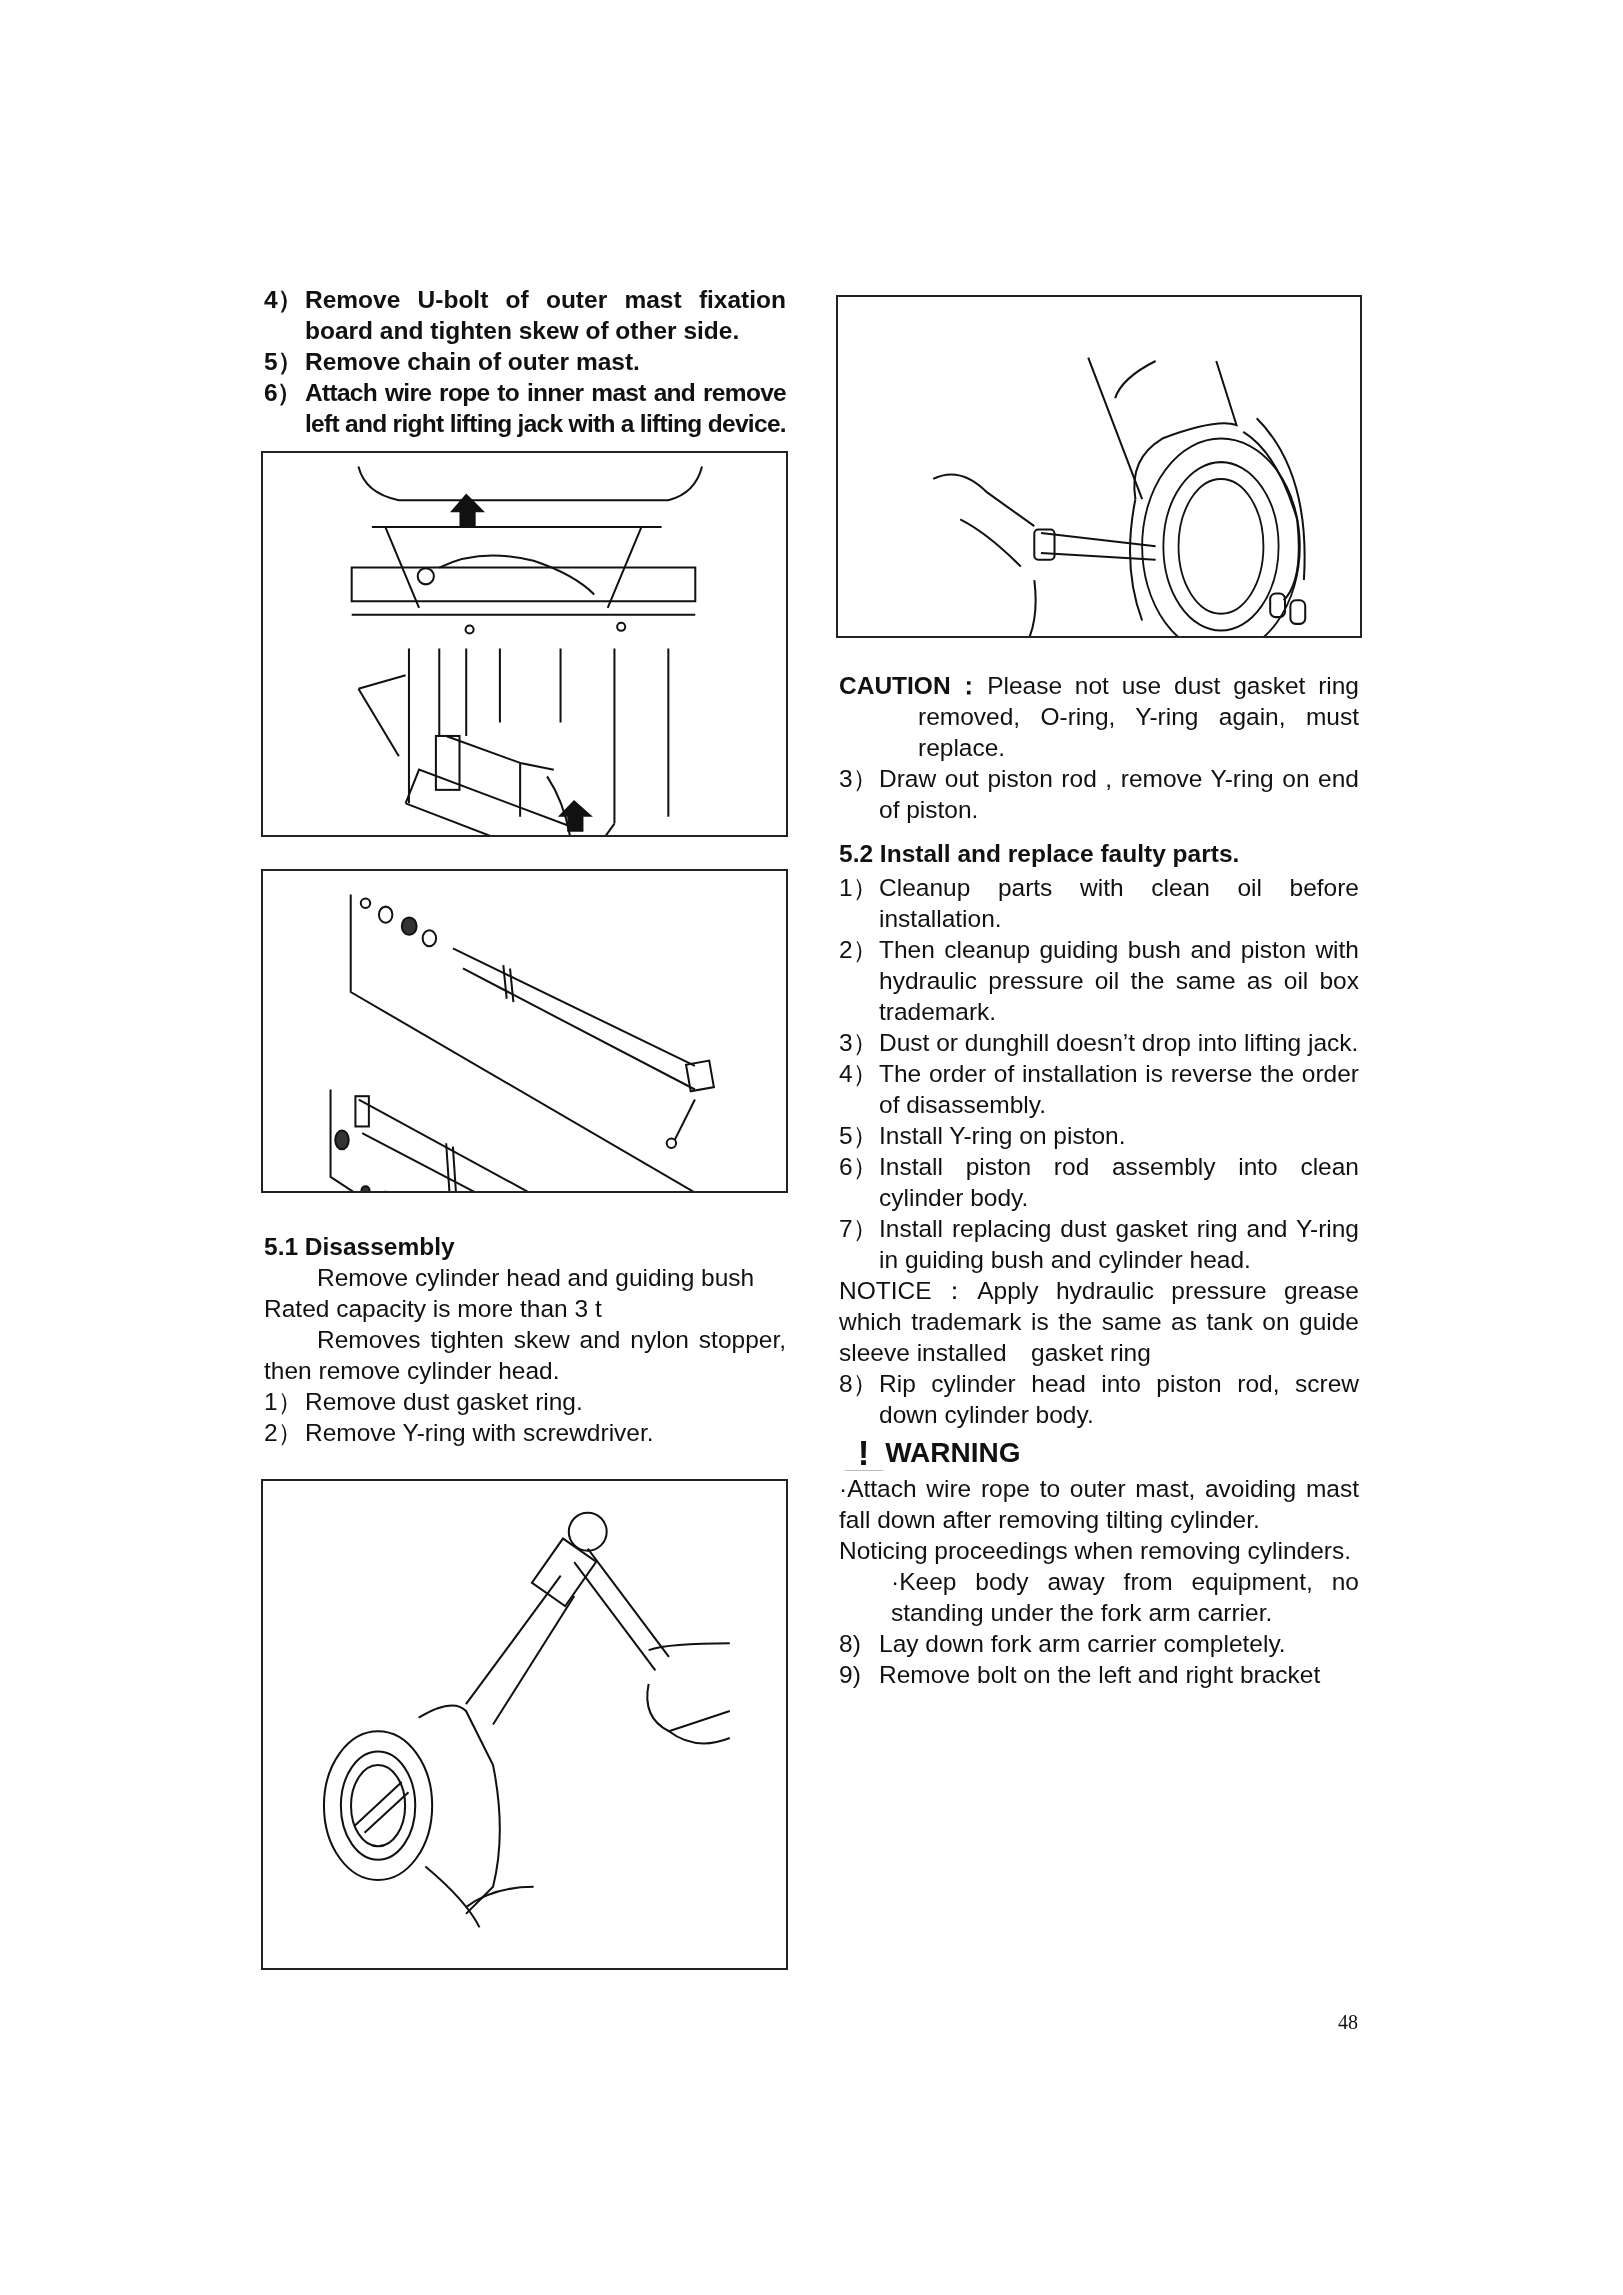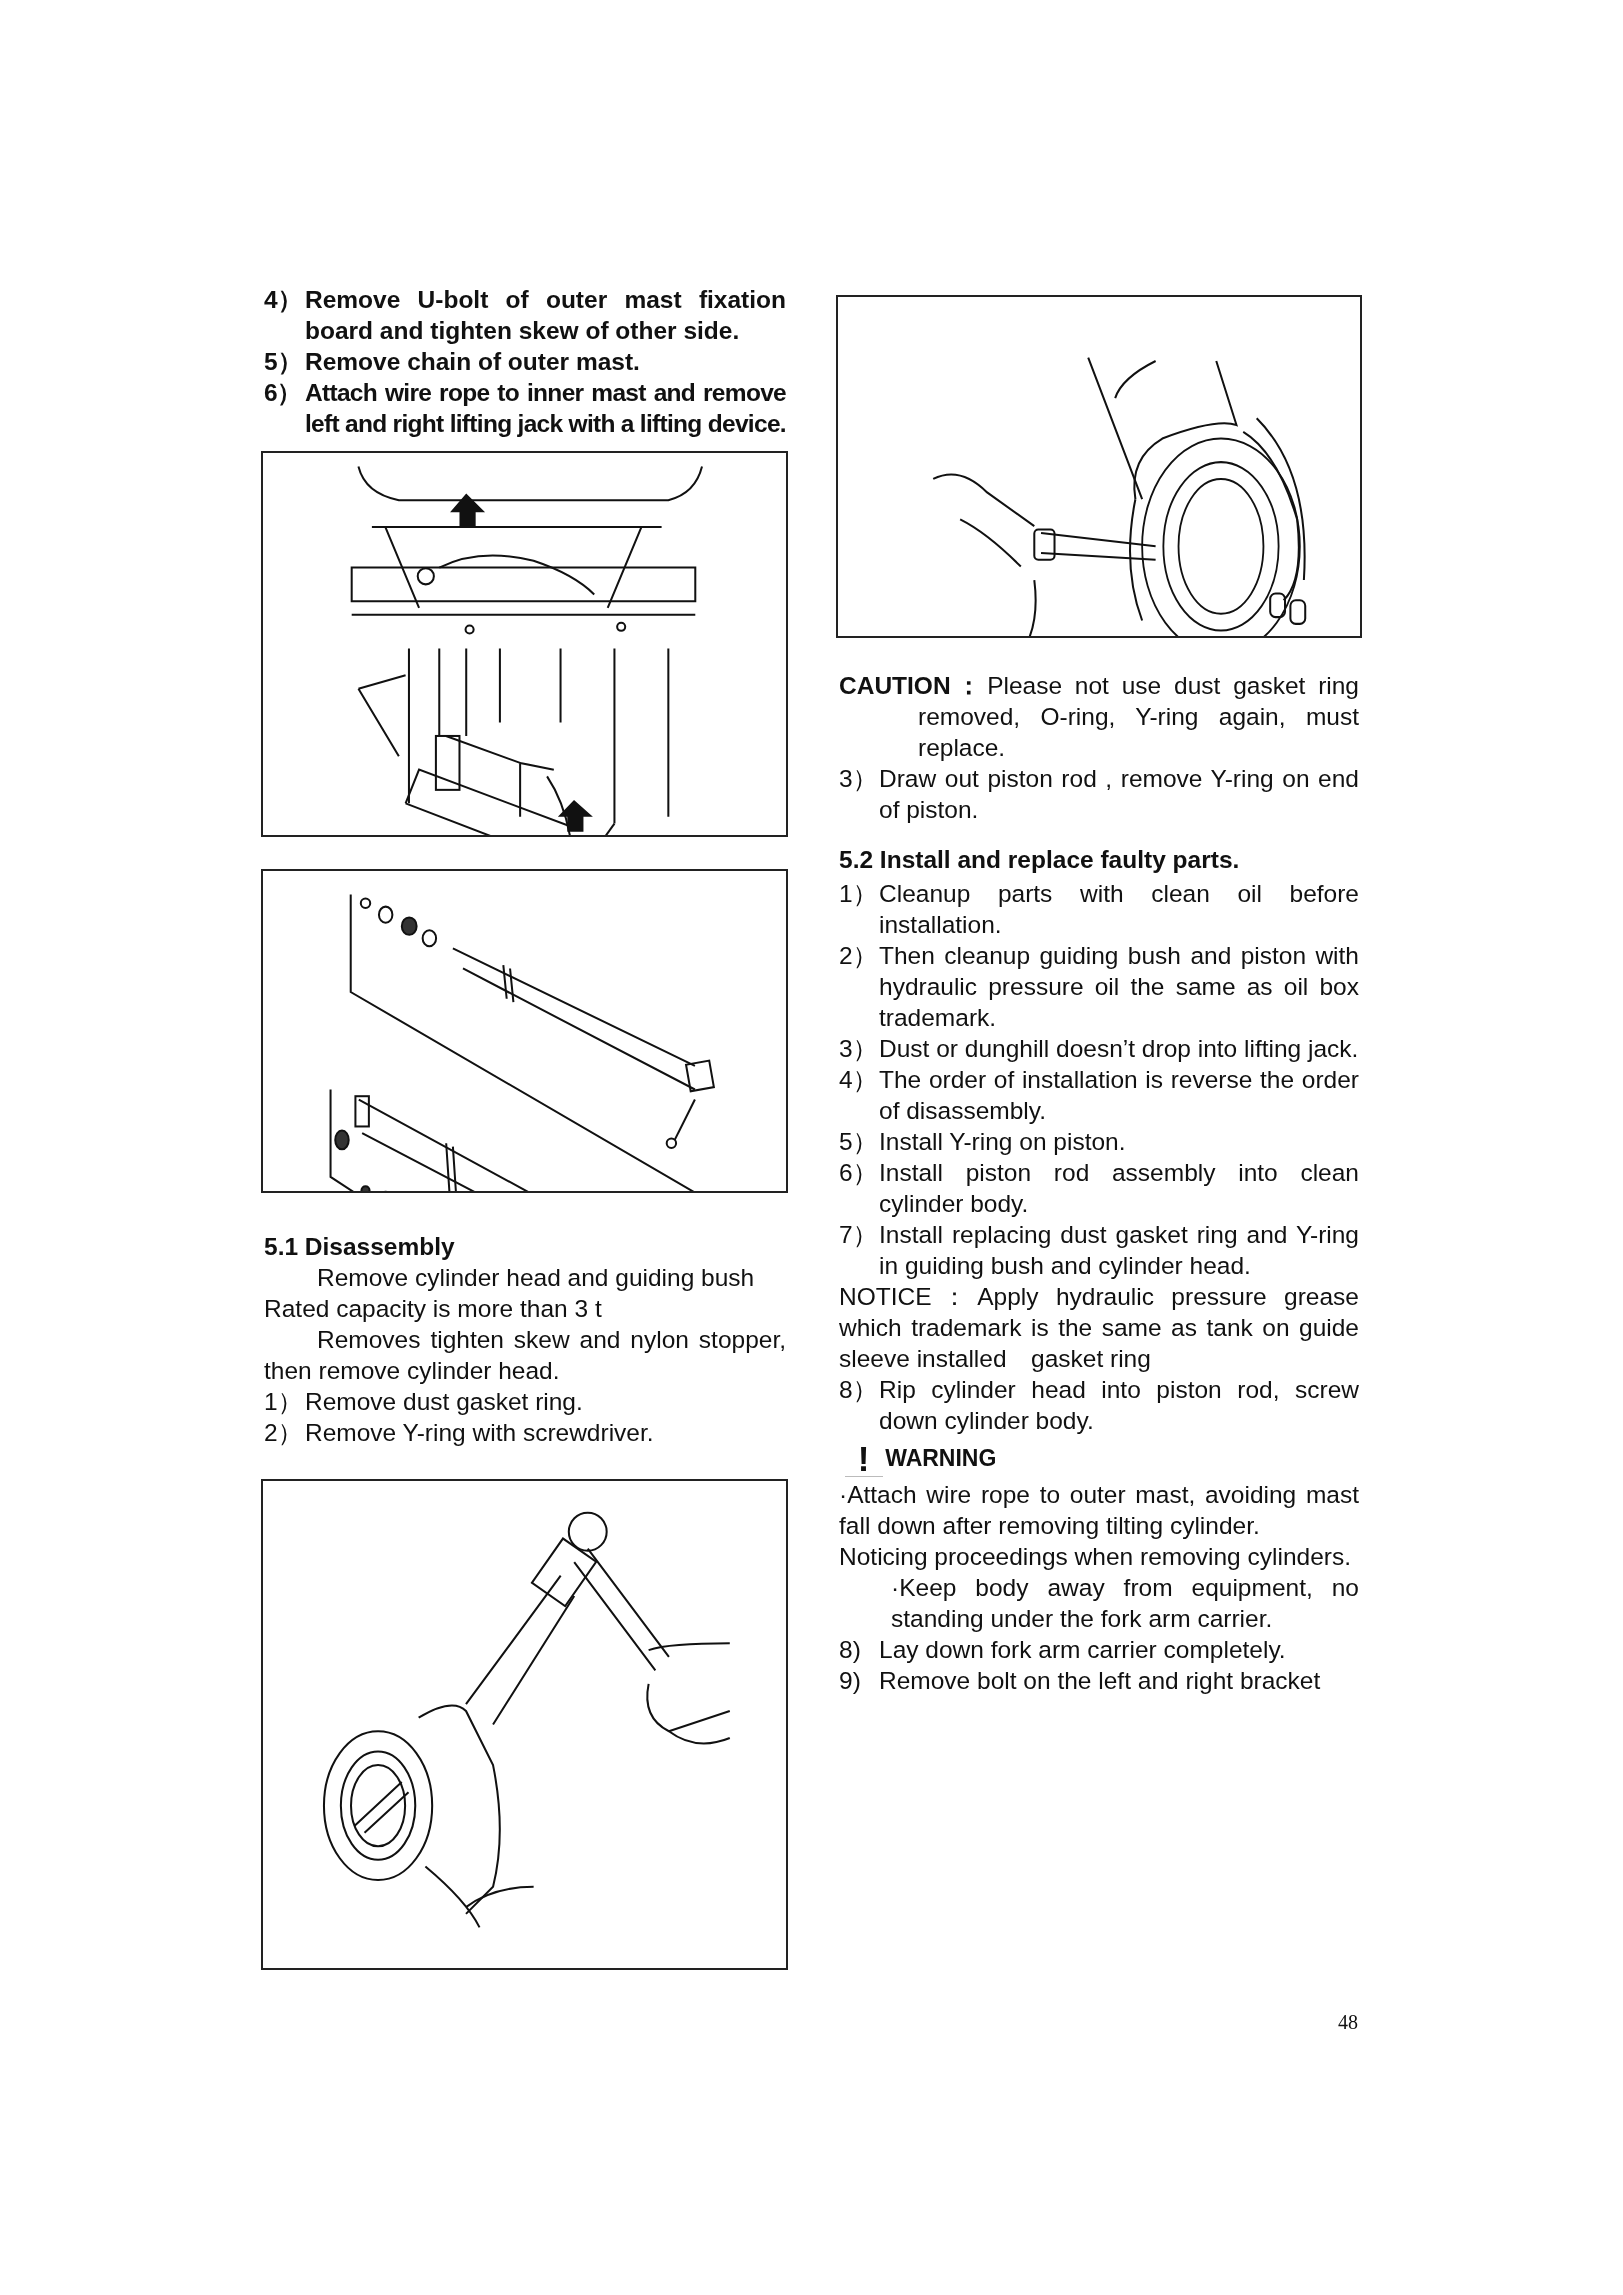--- a/index.html
+++ b/index.html
@@ -15,21 +15,21 @@
   .item2 { padding-left: 40px; text-indent: -40px; }
   .item2 .num { display: inline-block; width: 40px; text-indent: 0; }
   .indent1 { padding-left: 53px; }
   .hang { padding-left: 79px; text-indent: -79px; }
   .bold { font-weight: bold; }
   .figure { position: absolute; border: 2px solid #222; background: #fff; box-sizing: border-box; }
   .figure svg { width: 100%; height: 100%; display: block; }
   .pagenum { position: absolute; right: 265px; top: 2011px; font-family: "Liberation Serif", serif; font-size: 20px; }
   .warn-row { display: flex; align-items: center; height: 41px; margin-top: 2.7px; }
   .warn-icon { font-weight: bold; font-size: 35px; width: 38px; text-align: center; line-height: 35px; margin-left: 5.5px; border-bottom: 0.7px solid #bbb; }
-  .warn-label { font-weight: bold; font-size: 23px; margin-left: 2.7px; }
+  .warn-label { font-weight: bold; font-size: 28px; margin-left: 2.7px; }
 </style>
 </head>
 <body>
 
 <div class="col left" style="top:284px;font-weight:bold;">
   <p class="item j"><span class="num">4）</span><span>Remove U-bolt of outer mast fixation board and tighten skew of other side.</span></p>
   <p class="item j"><span class="num">5）</span><span>Remove chain of outer mast.</span></p>
   <p class="item j" style="letter-spacing:-0.7px;"><span class="num" style="width:41px;">6）</span><span>Attach wire rope to inner mast and remove left and right lifting jack with a lifting device.</span></p>
 </div>
 
@@ -123,21 +123,21 @@
     <rect x="670" y="450" width="22" height="35" rx="8"></rect>
     <path d="M300 350 L470 370 M300 380 L470 390"></path>
     <rect x="290" y="345" width="30" height="45" rx="6"></rect>
     <path d="M140 270 Q180 250 220 290 L290 340 M180 330 Q220 350 270 400 M130 600 Q170 600 210 580 L260 540 Q300 500 290 420"></path>
   </svg>
 </div>
 
 <div class="col right" style="top:670px;">
   <p class="j hang"><span class="bold">CAUTION：</span><span>Please not use dust gasket ring removed, O-ring, Y-ring again, must replace.</span></p>
   <p class="item2 j"><span class="num">3）</span><span>Draw out piston rod , remove Y-ring on end of piston.</span></p>
-  <p class="bold" style="margin-top:19px; margin-bottom:2.7px;">5.2 Install and replace faulty parts.</p>
+  <p class="bold" style="margin-top:13px; margin-bottom:2.7px;">5.2 Install and replace faulty parts.</p>
   <p class="item2 j"><span class="num">1）</span><span>Cleanup parts with clean oil before installation.</span></p>
   <p class="item2 j"><span class="num">2）</span><span>Then cleanup guiding bush and piston with hydraulic pressure oil the same as oil box trademark.</span></p>
   <p class="item2 j"><span class="num">3）</span><span>Dust or dunghill doesn’t drop into lifting jack.</span></p>
   <p class="item2 j"><span class="num">4）</span><span>The order of installation is reverse the order of disassembly.</span></p>
   <p class="item2 j"><span class="num">5）</span><span>Install Y-ring on piston.</span></p>
   <p class="item2 j"><span class="num">6）</span><span>Install piston rod assembly into clean cylinder body.</span></p>
   <p class="item2 j"><span class="num">7）</span><span>Install replacing dust gasket ring and Y-ring in guiding bush and cylinder head.</span></p>
   <p class="j"><span>NOTICE：</span><span>Apply hydraulic pressure grease which trademark is the same as tank on guide sleeve installed　gasket ring</span></p>
   <p class="item2 j"><span class="num">8）</span><span>Rip cylinder head into piston rod, screw down cylinder body.</span></p>
 

